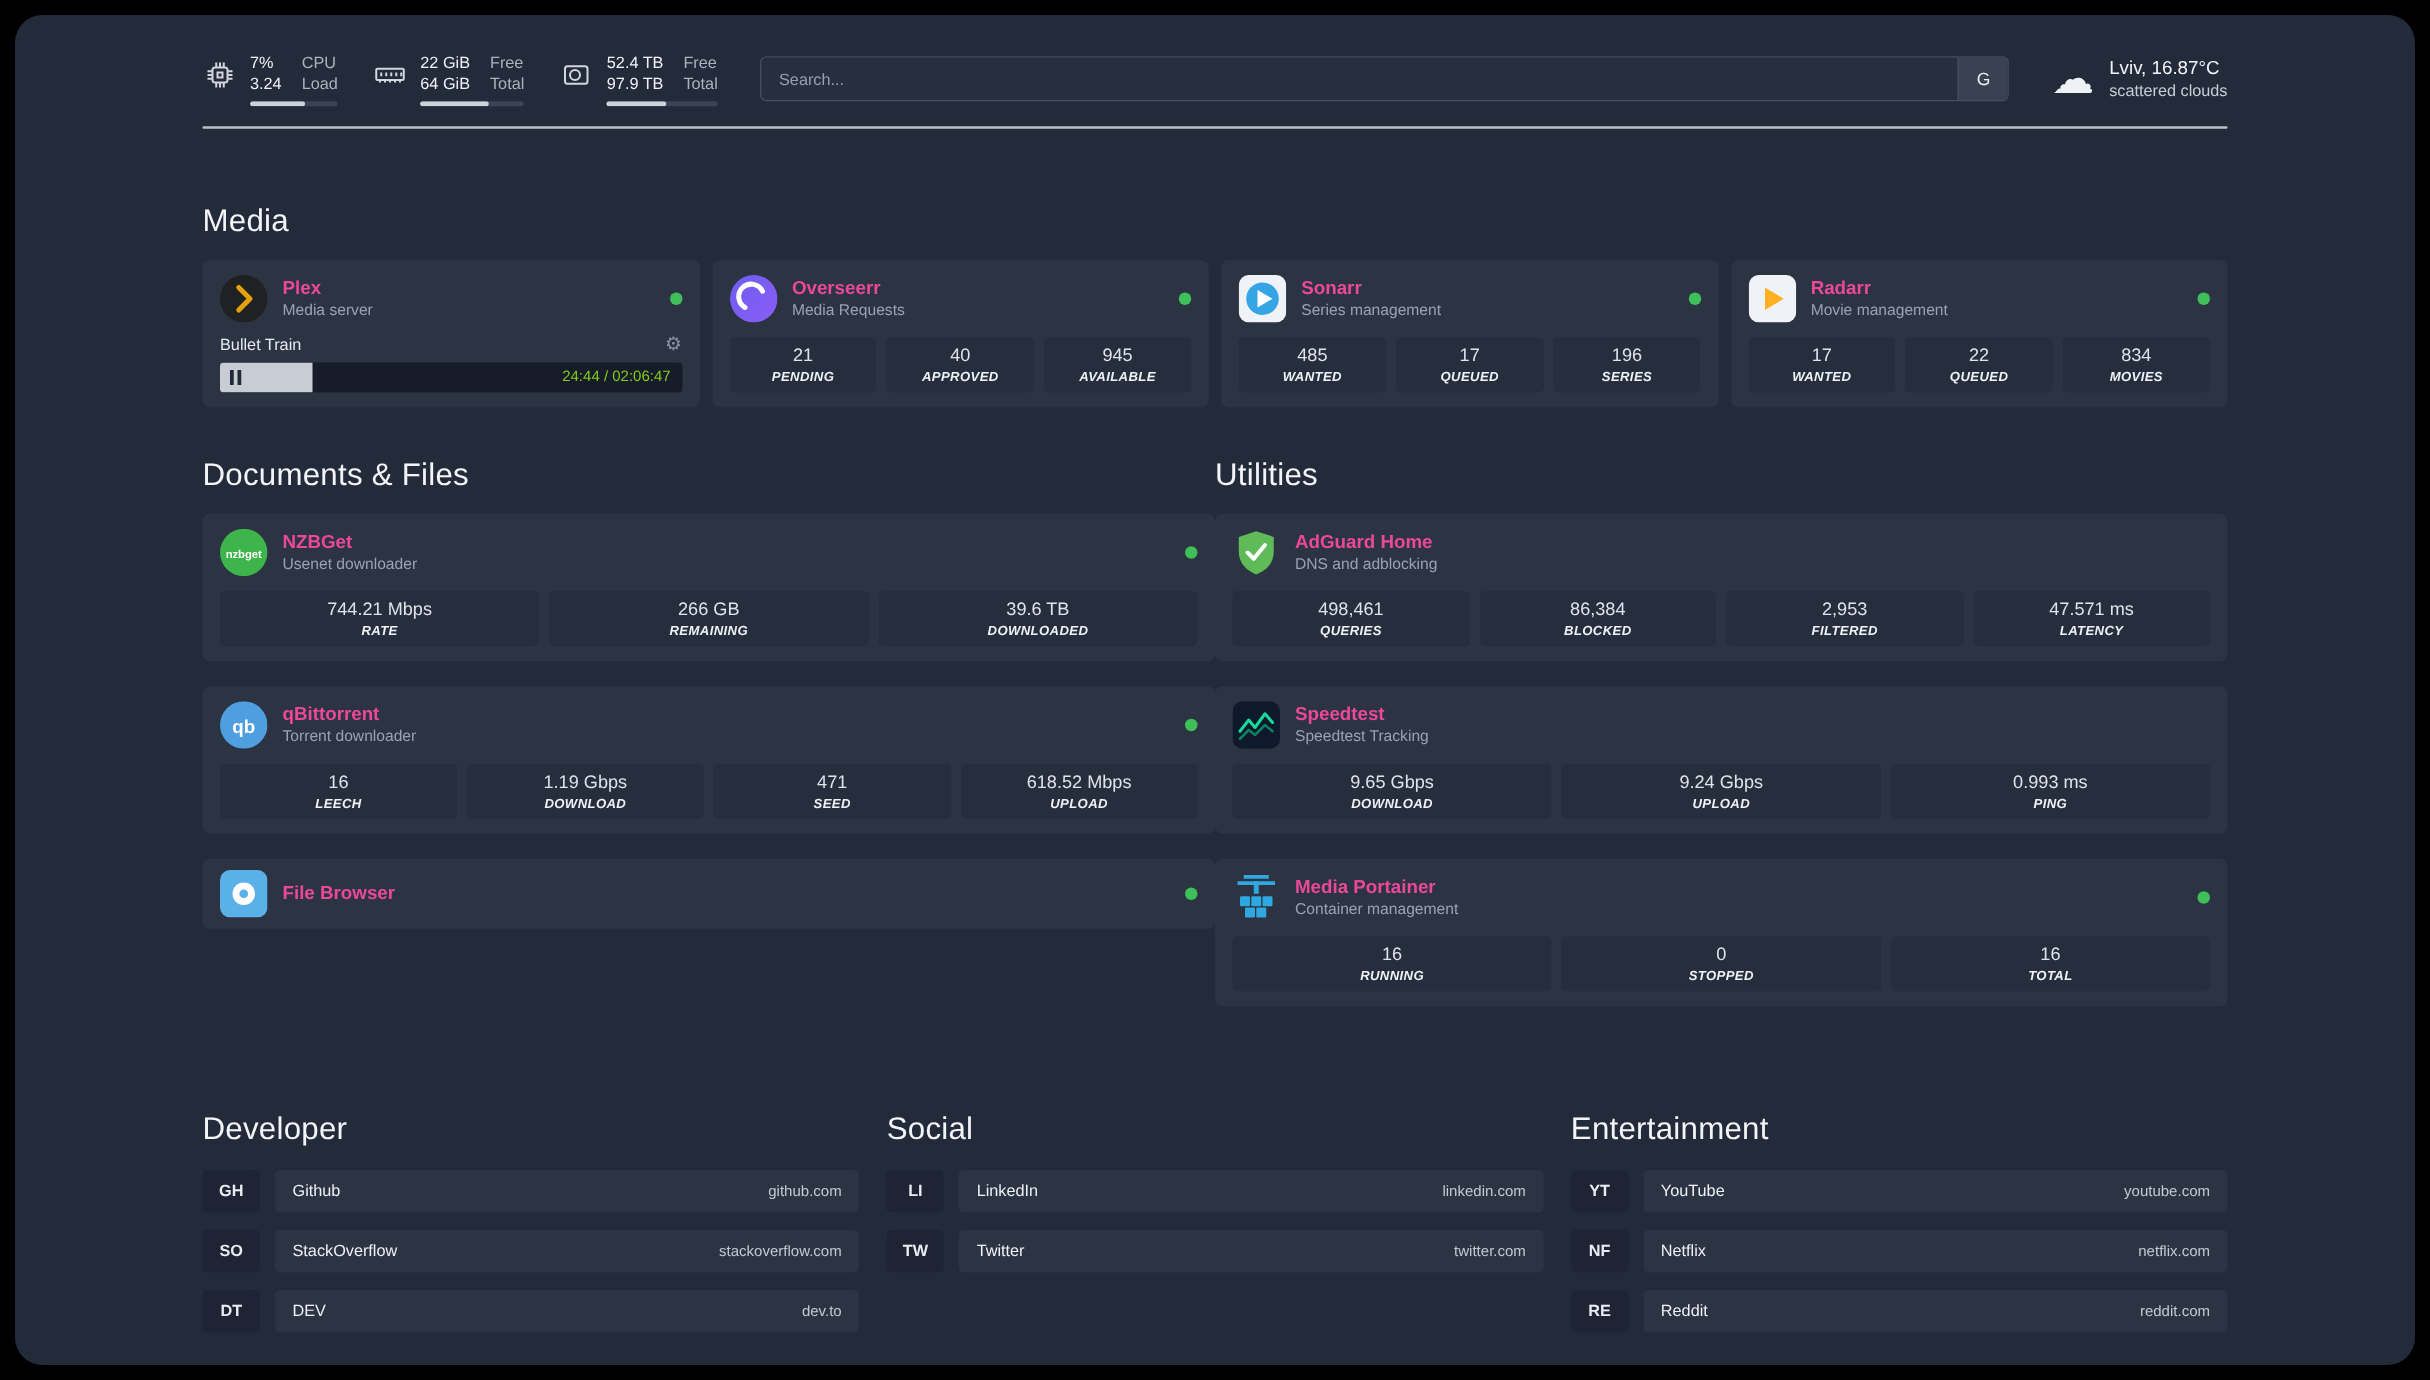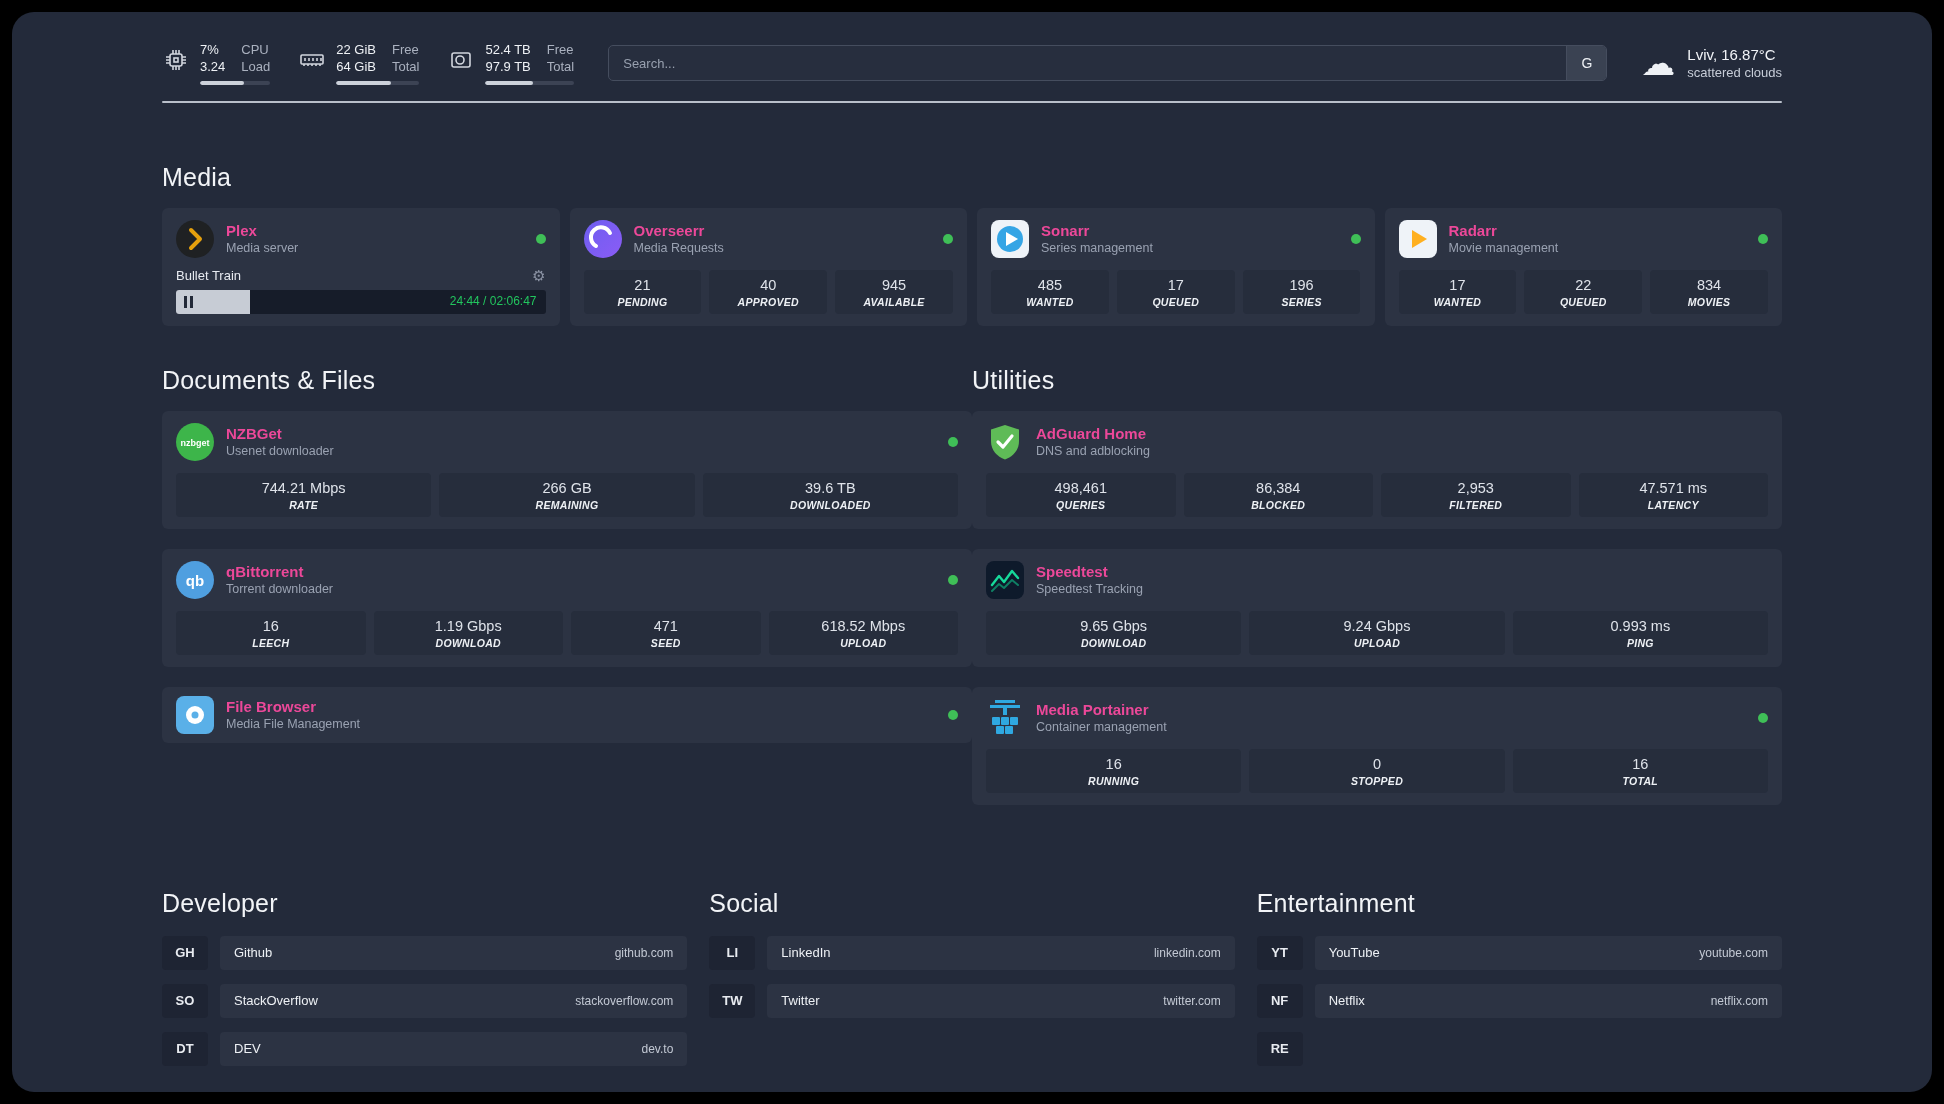--- a/index.html
+++ b/index.html
@@ -53,21 +53,21 @@
   .stat-label{ font-size:10.5px; font-weight:700; color:#eef1f5; margin-top:3px; letter-spacing:.3px;font-style:italic; }
 
   
   .nowplaying-row{ display:flex; align-items:flex-end; margin-top:10px;gap:12px; }
   .nowplaying-title{ font-size:13px; color:#e7eaf0; }
   .gear{ margin-left:auto; color:#8a92a3; font-size:15px; cursor:pointer; line-height:1; }
   .mediabar{ position:relative; margin-top:7px; height:24px; border-radius:3px; background:#161c29; overflow:hidden; }
   .mediabar-fill{ position:absolute; left:0; top:0; bottom:0; background:#c7ccd5; }
   .pause-btn{ position:absolute; left:8px; top:6px; width:10px; height:12px; display:flex; gap:3px; cursor:pointer; }
   .pause-btn i{ width:3px; height:12px; background:#222938; display:block; }
-  .media-time{ position:absolute; right:9px; top:4px; font-size:12px; color:#22c55e; }
+  .media-time{ position:absolute; right:9px; top:4px; font-size:12px; color:#84cc16; }
 
   .two-col{ display:grid; grid-template-columns:1fr 1fr; margin-top:40px; }
   .col-stack{ display:flex; flex-direction:column; }
   .col-stack .section-title{ margin-bottom:16px; }
   .col-stack .card{ margin-bottom:20px; }
   .card.compact{ padding:9px 14px; }
 
   
   .bookmarks{ display:grid; grid-template-columns:1fr 1fr 1fr; column-gap:22px; margin-top:64px; }
   .bm-col .section-title{ margin-bottom:18px; }
@@ -384,21 +384,20 @@
           <div class="card-header">
             <span class="app-icon">
               <svg width="38" height="38" viewBox="0 0 38 38">
                 <rect x="0" y="0" width="38" height="38" rx="8" fill="#5ab0e8"></rect>
                 <circle cx="19" cy="19" r="9" fill="#ffffff"></circle>
                 <circle cx="19" cy="19" r="3.5" fill="#5ab0e8"></circle>
               </svg>
             </span>
             <div class="app-meta">
               <div class="app-name">File Browser</div>
-              <div class="app-desc">Media File Management</div>
             </div>
             <span class="status-dot"></span>
           </div>
         </div>
       </div>
 
       <div class="col-stack">
         <div class="section-title">Utilities</div>
 
         <div class="card">
@@ -558,18 +557,22 @@
         </div>
         <div class="bm-row">
           <span class="bm-abbr">NF</span>
           <span class="bm-pill">
             <span class="bm-name">Netflix</span>
             <span class="bm-url">netflix.com</span>
           </span>
         </div>
         <div class="bm-row">
           <span class="bm-abbr">RE</span>
+          <span class="bm-pill">
+            <span class="bm-name">Reddit</span>
+            <span class="bm-url">reddit.com</span>
+          </span>
         </div>
       </div>
 
     </div>
   </div>
 </div>
 
 </body></html>

